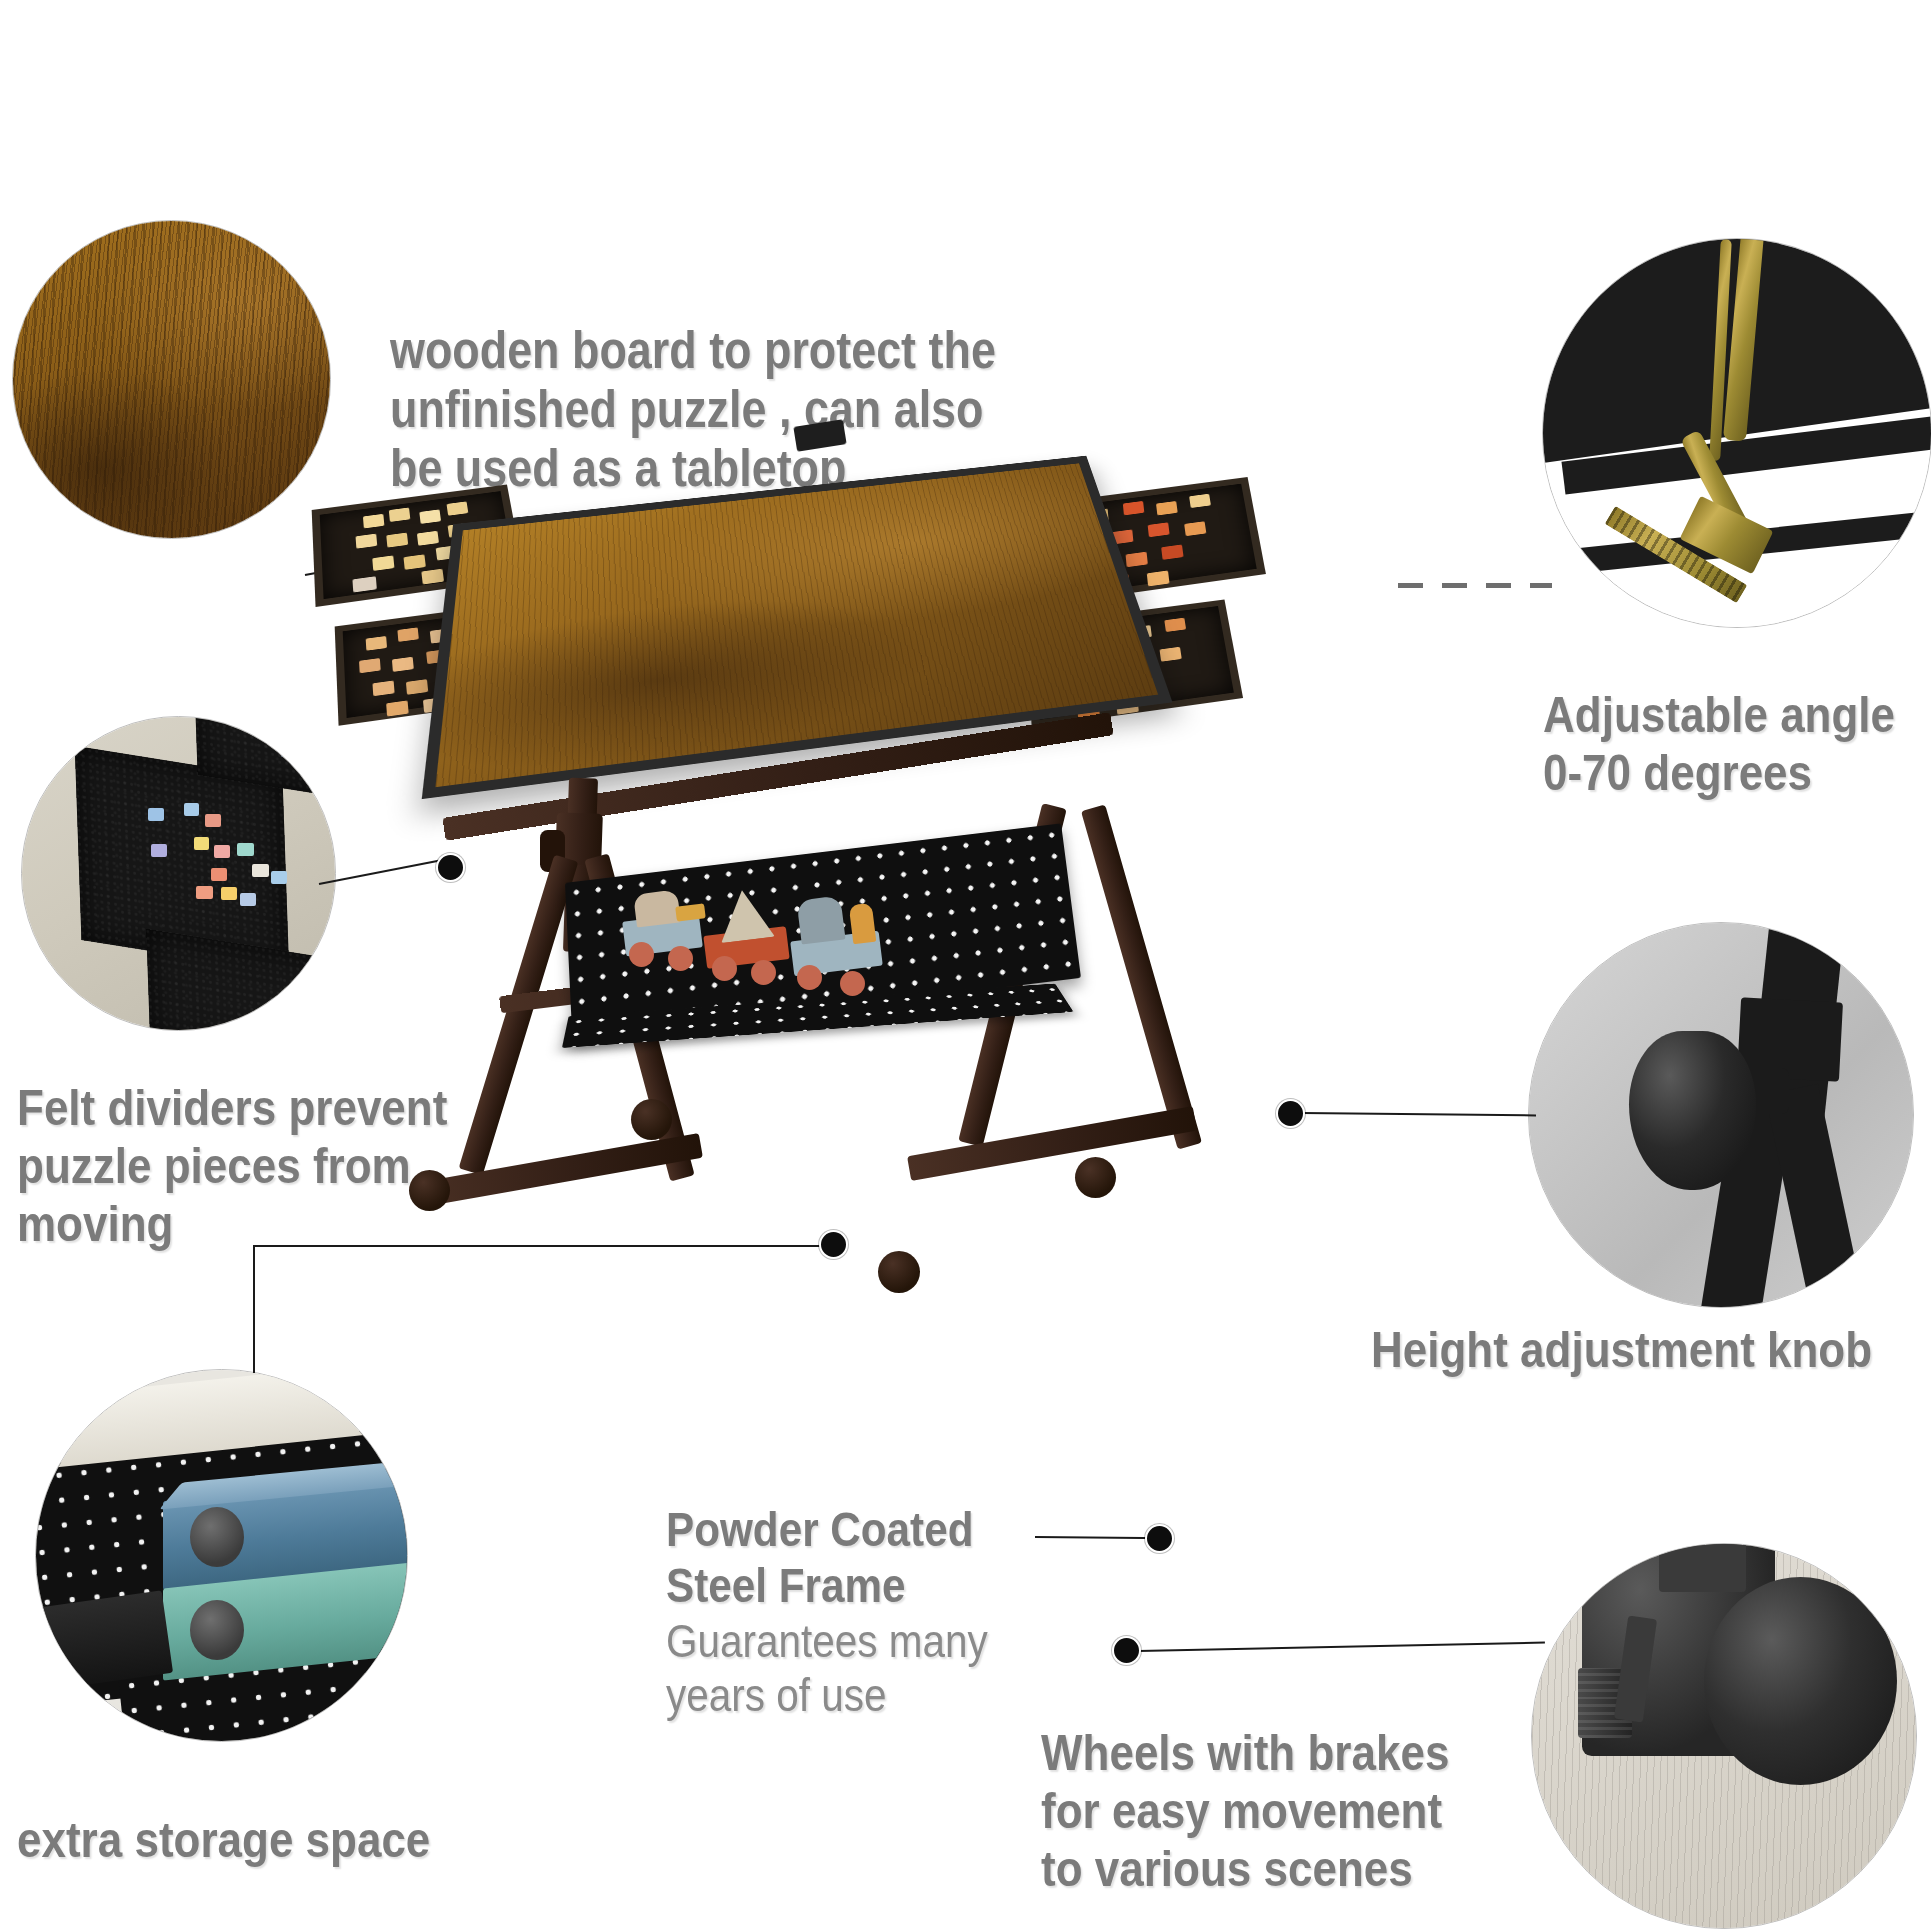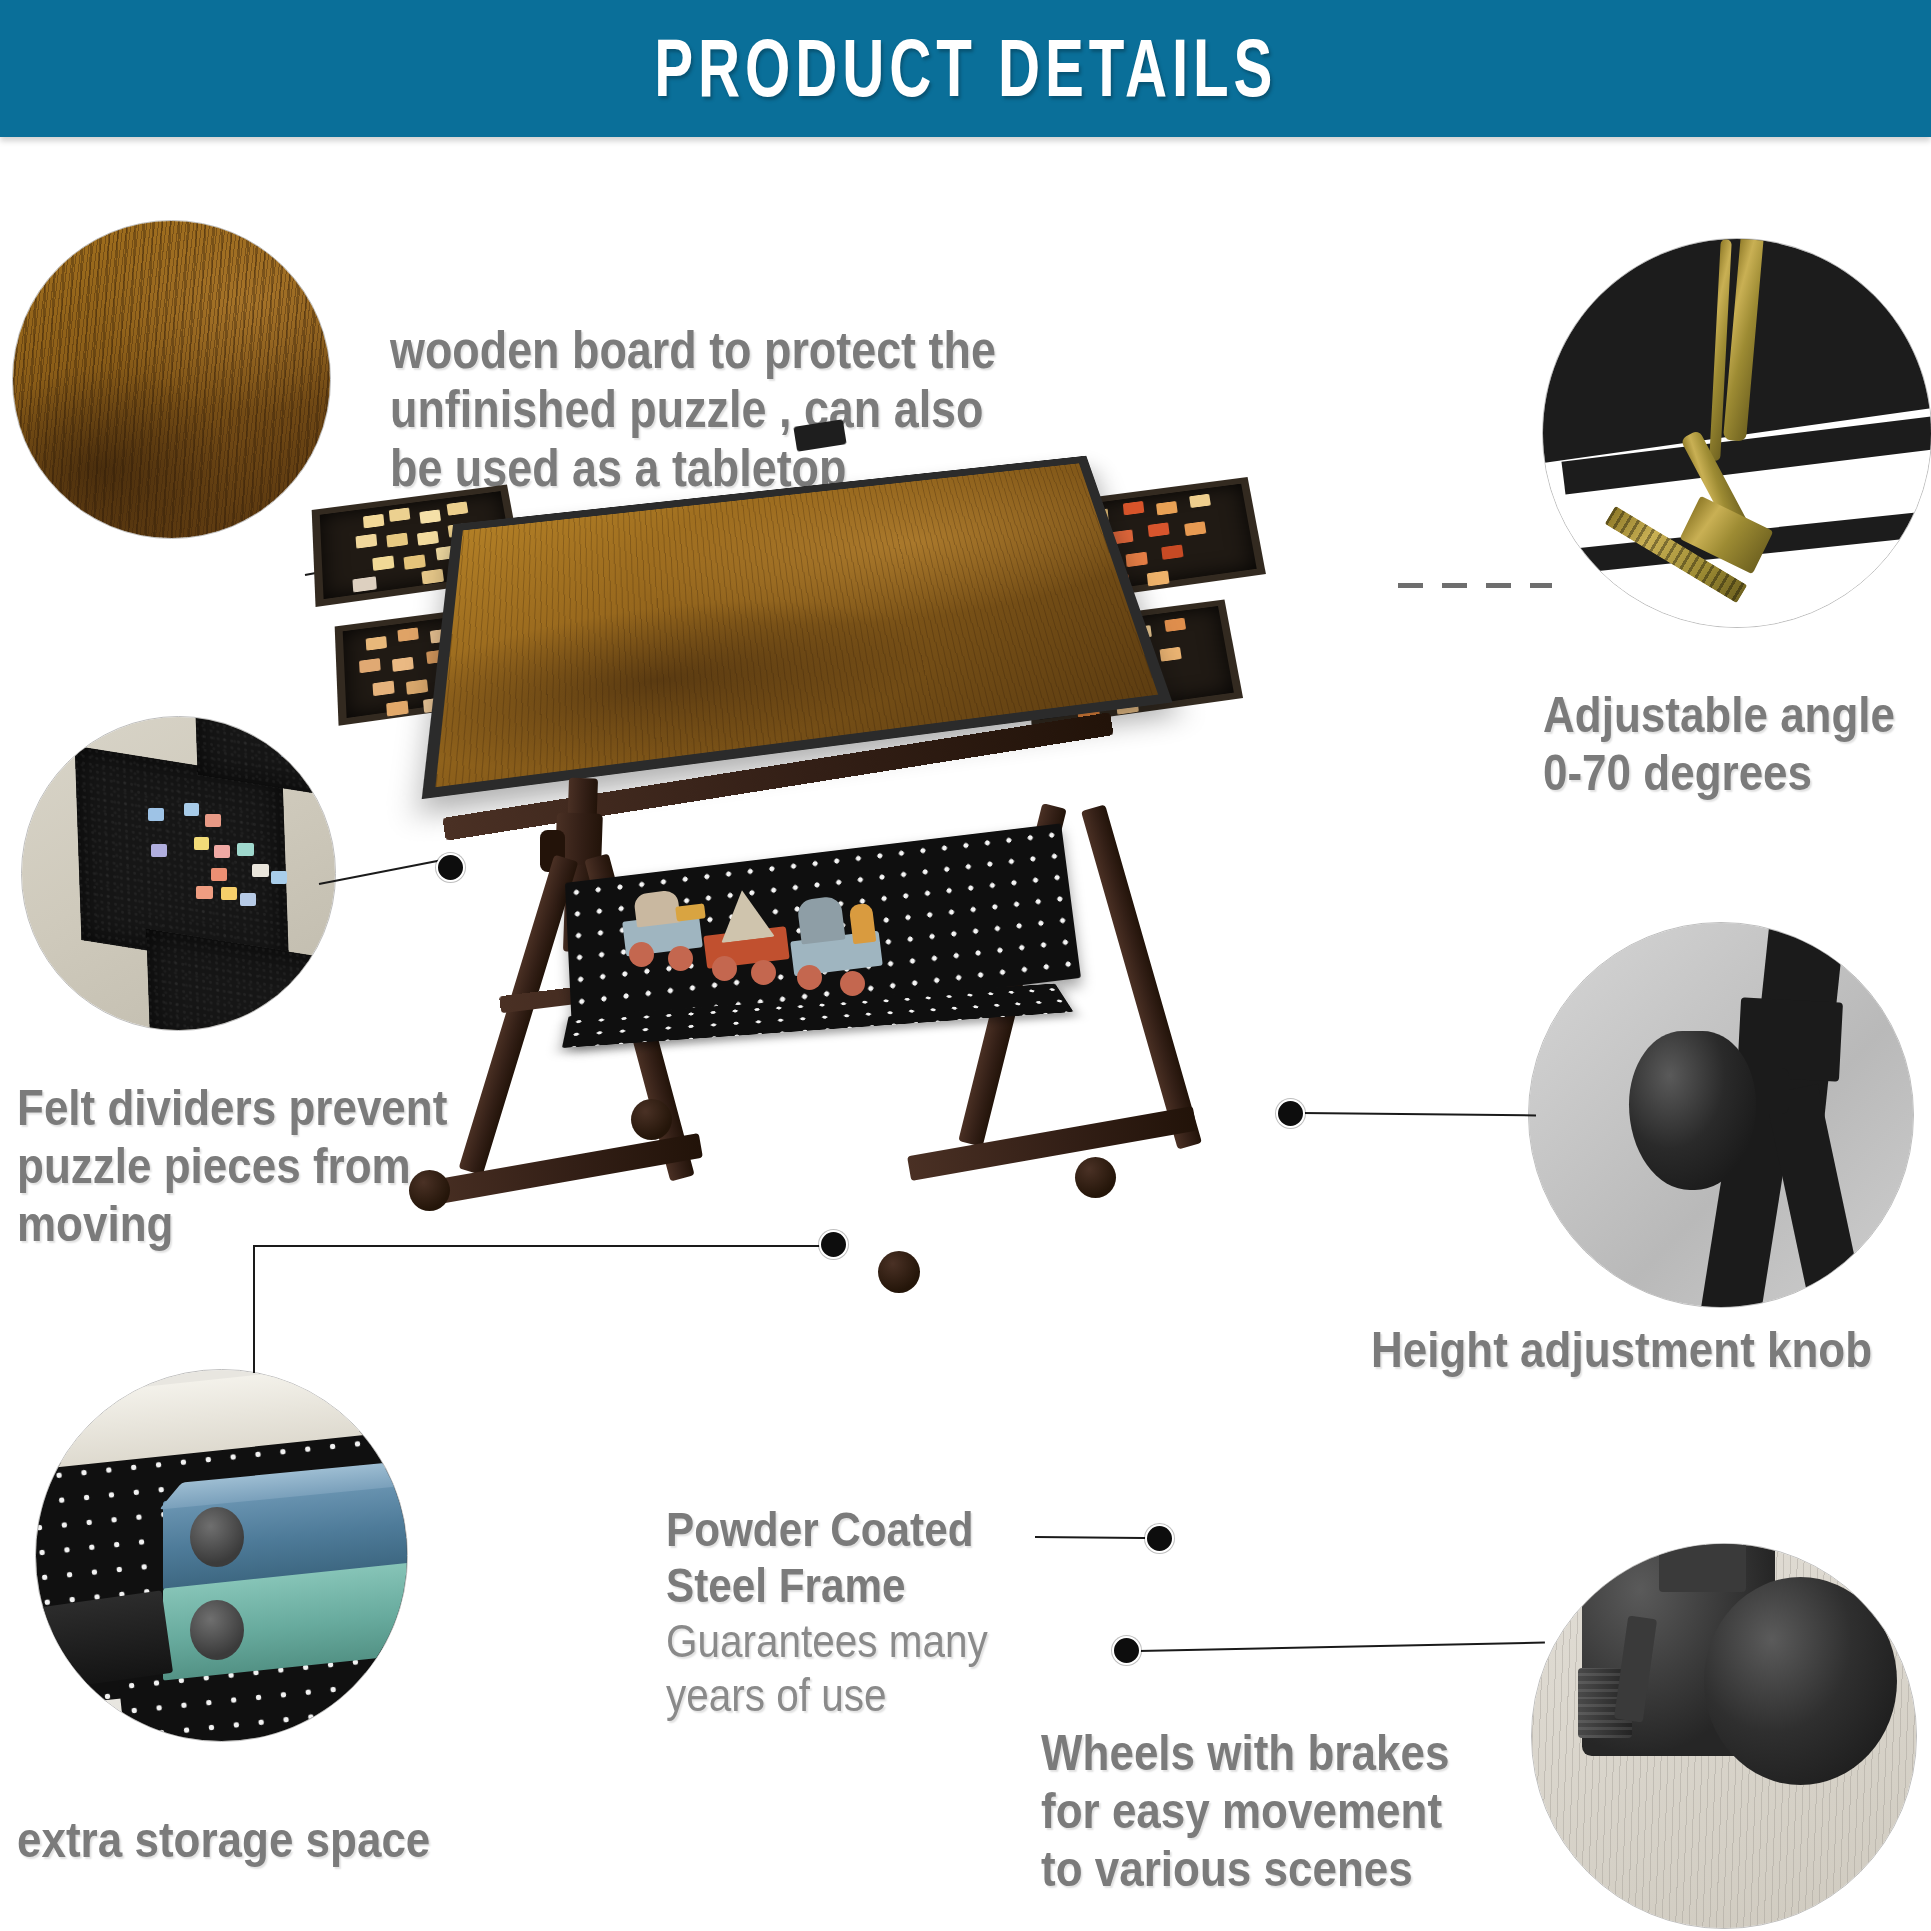--- a/index.html
+++ b/index.html
@@ -180,23 +180,20 @@
   .caster-sm {
     position:absolute; border-radius:50%;
     background: radial-gradient(circle at 35% 30%, #4a3125, #241509 70%);
   }
 </style>
 </head>
 <body>
 
 <div id="page">
 
-  <div class="banner">
-    <div class="banner-title">PRODUCT DETAILS</div>
-  </div>
 
   <div class="inset" style="left:11.6px; top:220px; width:319px; height:319px;">
     <div class="wood-grain"></div>
   </div>
 
   <div class="conn" style="left:305px; top:574px; width:304px; transform:rotate(-10.5deg);"></div>
   <div class="dot" style="left:579px; top:558px;"></div>
 
   <div class="callout-text cond" style="left:390px; top:321px; font-size:51px; width:792px;">wooden board to protect the
 unfinished puzzle ,   can also

